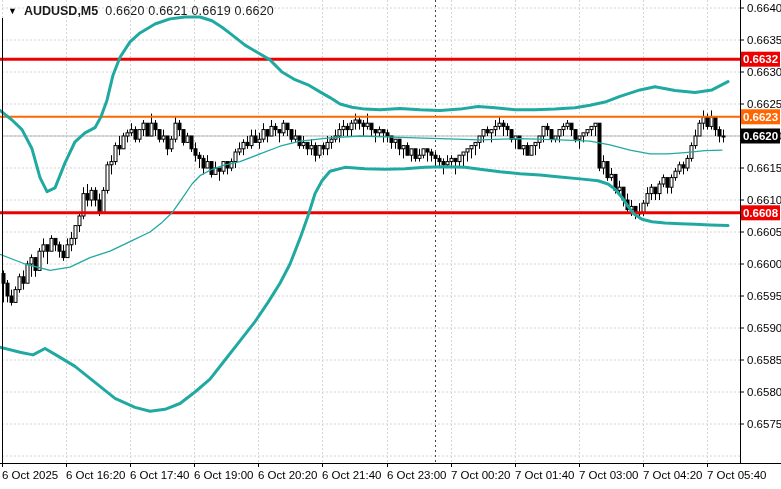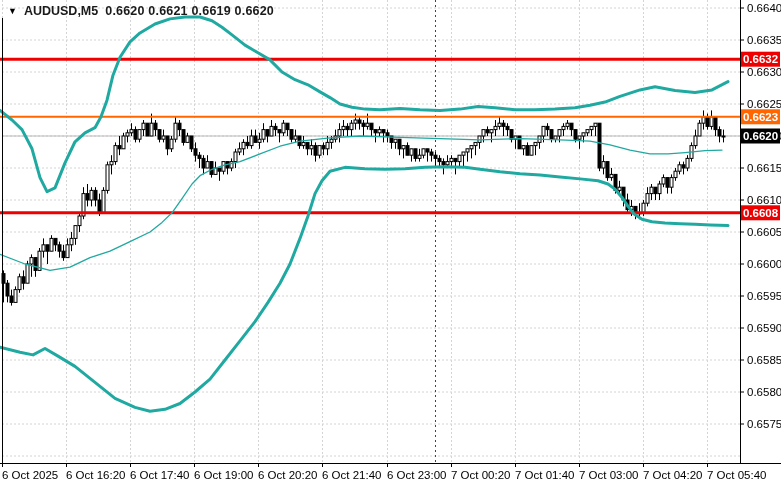--- a/index.html
+++ b/index.html
@@ -7,21 +7,21 @@
     position:relative;width:781px;height:489px;background:#ffffff;
     font-family:"Liberation Sans",sans-serif;overflow:hidden;
   }
   #chart-svg{position:absolute;left:0;top:0;}
   #chart-svg text{font-family:"Liberation Sans",sans-serif;}
   #titlebar{
     position:absolute;left:8px;top:3px;height:16px;display:flex;align-items:center;
     gap:7px;font-size:12.5px;font-weight:bold;color:#1a1a1a;white-space:nowrap;
   }
   #titlebar .tri{font-size:9px;line-height:10px;color:#000;cursor:pointer;}
-  #titlebar .ohlc{font-weight:bold;letter-spacing:0.2px;text-align:center;}
+  #titlebar .ohlc{font-weight:normal;letter-spacing:0.2px;text-align:center;}
 </style>
 </head>
 <body>
 
 <div id="app">
   <svg id="chart-svg" width="781" height="489" viewBox="0 0 781 489">
       <line x1="2" y1="8" x2="740" y2="8" stroke="#d4d4d4" stroke-width="1" stroke-dasharray="2 2"></line>
       <line x1="2" y1="40.00000000000358" x2="740" y2="40.00000000000358" stroke="#d4d4d4" stroke-width="1" stroke-dasharray="2 2"></line>
       <line x1="2" y1="72.00000000000006" x2="740" y2="72.00000000000006" stroke="#d4d4d4" stroke-width="1" stroke-dasharray="2 2"></line>
       <line x1="2" y1="104.00000000000364" x2="740" y2="104.00000000000364" stroke="#d4d4d4" stroke-width="1" stroke-dasharray="2 2"></line>

